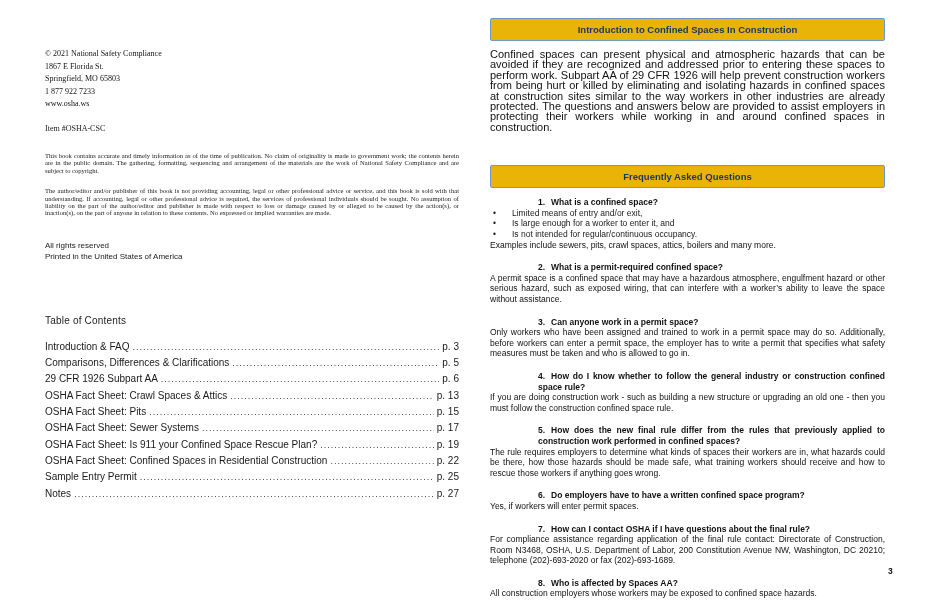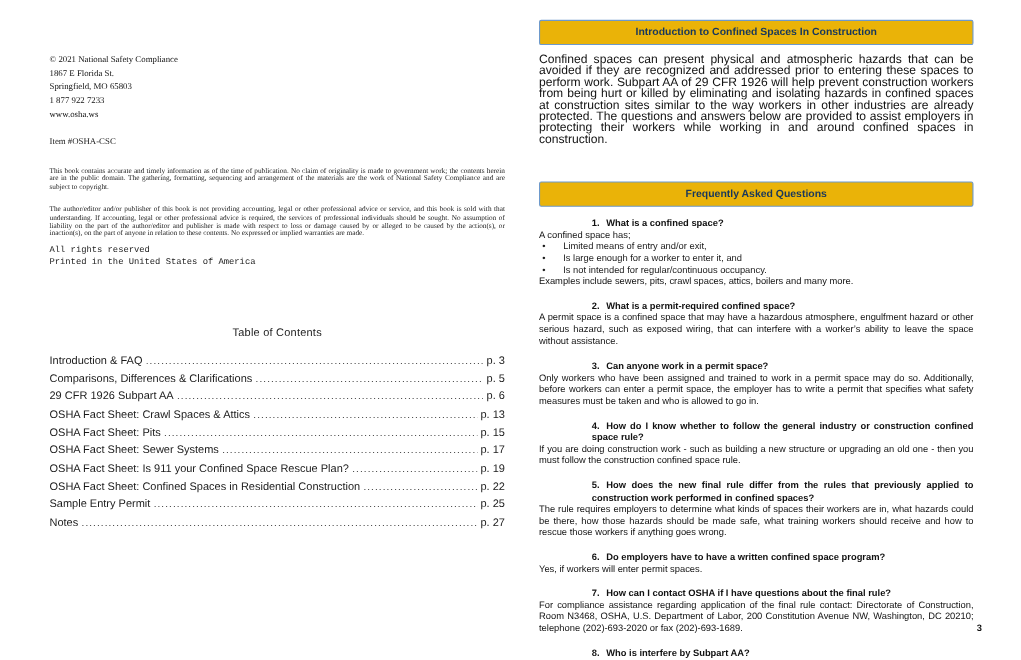--- a/index.html
+++ b/index.html
@@ -19,26 +19,26 @@
     font-size: 8px; margin-top: 12px; line-height: 12.5px;
   }
   .disclaimer {
     font-family: "Liberation Serif", serif;
     font-size: 6.6px; line-height: 7.4px; text-align: justify;
     color: #222;
   }
   .disclaimer.first { margin-top: 17px; }
   .disclaimer.second { margin-top: 13px; }
   .rights-block {
-    font-family: Liberation Mono, monospace;
-    font-size: 8px; line-height: 11.5px; margin-top: 5px;
+    font-family: Liberation Sans, sans-serif;
+    font-size: 8px; line-height: 11.5px; margin-top: 23px;
   }
   .toc { margin-top: 52px; }
   .toc-title {
-    font-size: 10px; text-align: center; color: #222; letter-spacing: 0.2px; margin-top: 34px;
+    font-size: 10px; text-align: left; color: #222; letter-spacing: 0.2px; margin-top: 34px;
   }
   .toc-list { margin-top: 15px; }
   .toc-row {
     display: flex; align-items: baseline;
     font-size: 10px; height: 16.3px; color: #1a1a1a;
   }
   .toc-label { white-space: nowrap; }
   .toc-dots {
     flex: 1; overflow: hidden; white-space: nowrap;
     margin: 0 3px; color: #333;
@@ -164,21 +164,20 @@
   </div>
 </div>
 
 <div class="page-right">
   <div class="section-bar">Introduction to Confined Spaces In Construction</div>
   <p class="intro-text">Confined spaces can present physical and atmospheric hazards that can be avoided if they are recognized and addressed prior to entering these spaces to perform work. Subpart AA of 29 CFR 1926 will help prevent construction workers from being hurt or killed by eliminating and isolating hazards in confined spaces at construction sites similar to the way workers in other industries are already protected. The questions and answers below are provided to assist employers in protecting their workers while working in and around confined spaces in construction.</p>
   <div class="section-bar faq-bar">Frequently Asked Questions</div>
   <div class="faq-list" id="faq-list">
       <div class="faq-item">
         <div class="faq-q"><span class="qnum">1.</span><span class="qtext">What is a confined space?</span></div>
-        <div class="faq-a">A confined space has;</div>
         <ul class="faq-bullets">
           <li class="faq-bullet">Limited means of entry and/or exit,</li>
           <li class="faq-bullet">Is large enough for a worker to enter it, and</li>
           <li class="faq-bullet">Is not intended for regular/continuous occupancy.</li>
         </ul>
         <div class="faq-after">Examples include sewers, pits, crawl spaces, attics, boilers and many more.</div>
       </div>
       <div class="faq-item">
         <div class="faq-q"><span class="qnum">2.</span><span class="qtext">What is a permit-required confined space?</span></div>
         <div class="faq-a">A permit space is a confined space that may have a hazardous atmosphere, engulfment hazard or other serious hazard, such as exposed wiring, that can interfere with a worker’s ability to leave the space without assistance.</div>
@@ -197,19 +196,19 @@
       </div>
       <div class="faq-item">
         <div class="faq-q"><span class="qnum">6.</span><span class="qtext">Do employers have to have a written confined space program?</span></div>
         <div class="faq-a">Yes, if workers will enter permit spaces.</div>
       </div>
       <div class="faq-item">
         <div class="faq-q"><span class="qnum">7.</span><span class="qtext">How can I contact OSHA if I have questions about the final rule?</span></div>
         <div class="faq-a">For compliance assistance regarding application of the final rule contact: Directorate of Construction, Room N3468, OSHA, U.S. Department of Labor, 200 Constitution Avenue NW, Washington, DC 20210; telephone (202)-693-2020 or fax (202)-693-1689.</div>
       </div>
       <div class="faq-item">
-        <div class="faq-q"><span class="qnum">8.</span><span class="qtext">Who is interfere by Subpart AA?</span></div>
+        <div class="faq-q"><span class="qnum">8.</span><span class="qtext">Who is affected by Spaces AA?</span></div>
         <div class="faq-a">All construction employers whose workers may be exposed to confined space hazards.</div>
       </div>
     </div>
 </div>
 
 <div class="page-number">3</div>
 
 </body></html>

